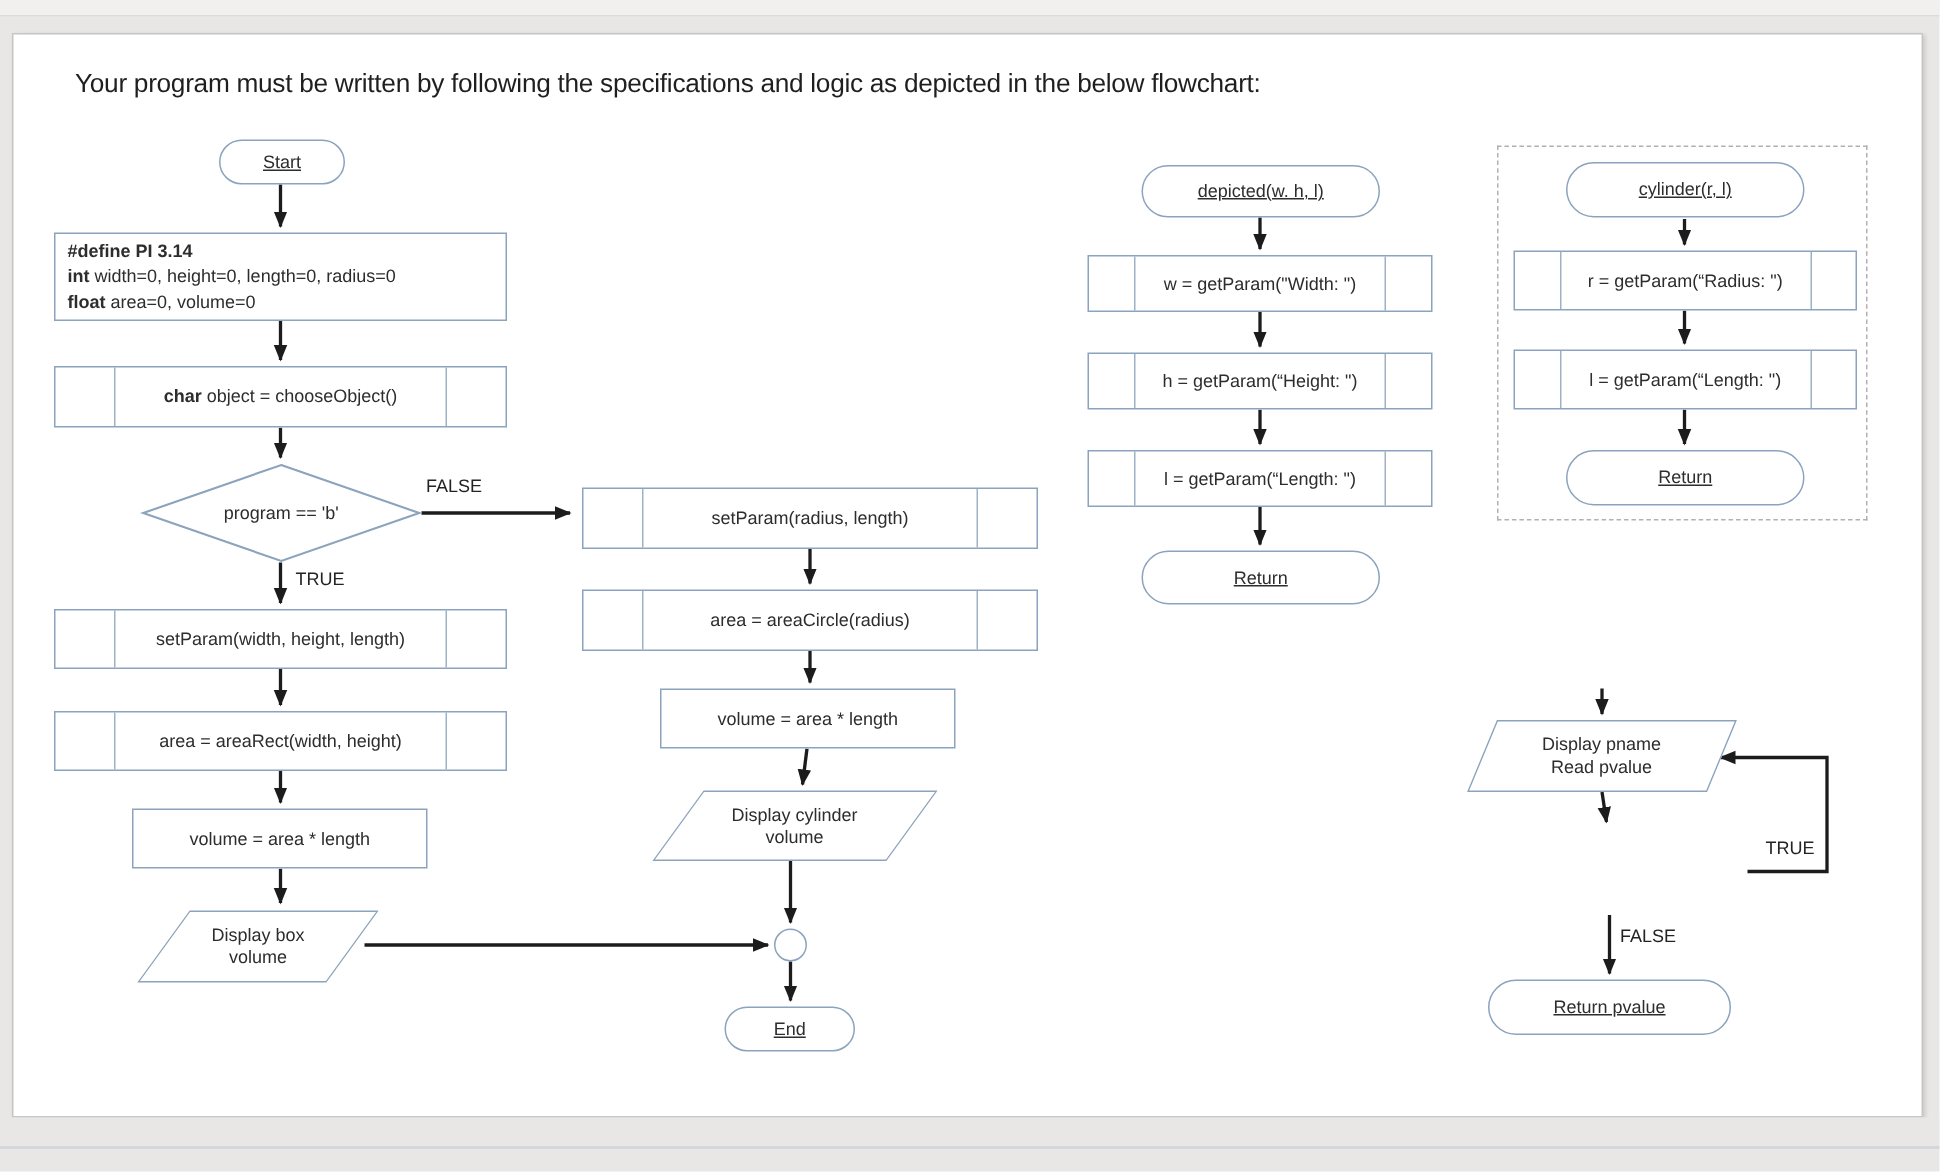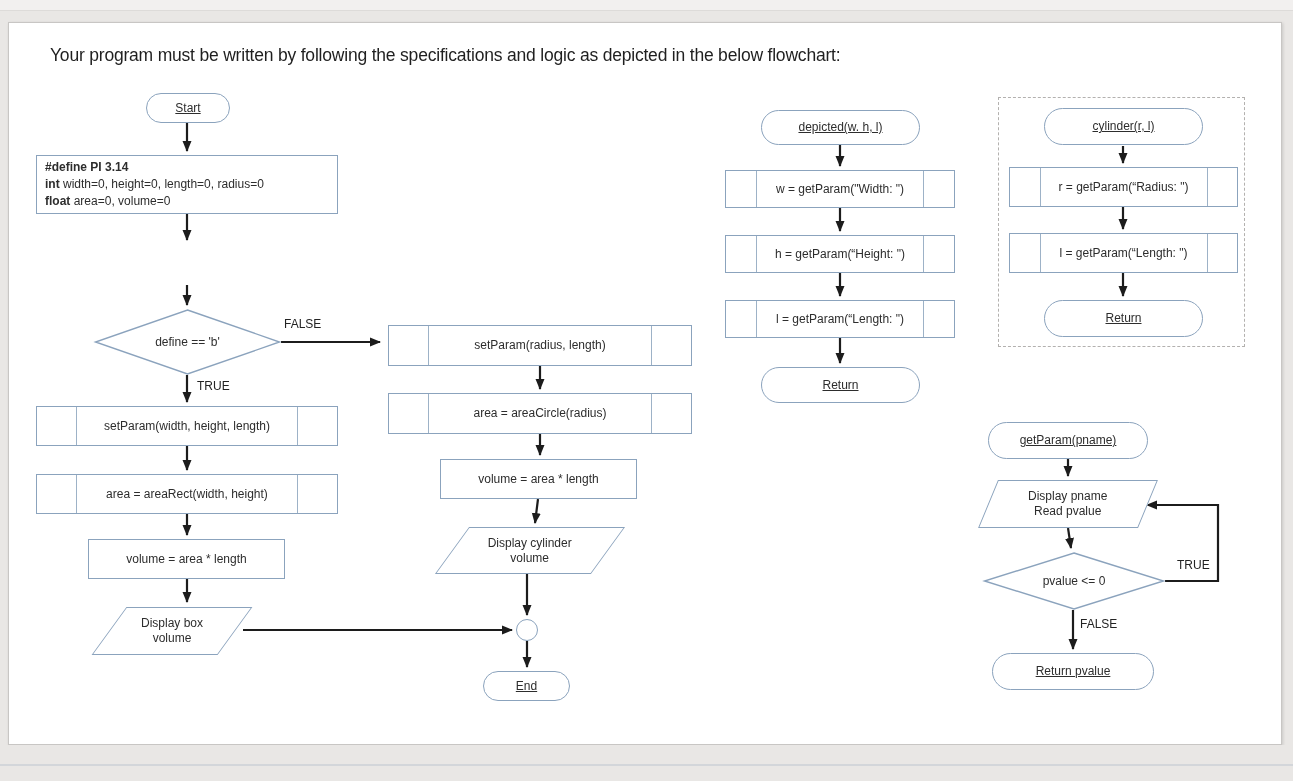--- a/index.html
+++ b/index.html
@@ -118,26 +118,29 @@
   </div>
 
   <div class="shape textbox" style="left:36px;top:155px;width:302px;height:59px">
     <div>
       <b>#define PI 3.14</b><br>
       <b>int</b><span> width=0, height=0, length=0, radius=0</span><br>
       <b>float</b><span> area=0, volume=0</span>
     </div>
   </div>
 
+  <div class="shape subroutine" style="left:36px;top:244px;width:302px;height:41px">
+    <span><b>char</b><span> object = chooseObject()</span></span>
+  </div>
 
   <div class="diamond-wrap" style="left:94px;top:309px;width:187px;height:66px">
     <svg width="187" height="66" viewBox="0 0 187 66">
       <polygon points="93.5,1 185.5,33 93.5,65 1.5,33" fill="#ffffff" stroke="#8ba3bd" stroke-width="1.4"></polygon>
     </svg>
-    <div class="diamond-label">define == 'b'</div>
+    <div class="diamond-label">program == 'b'</div>
   </div>
   <div class="branch-label" style="left:284px;top:317px">FALSE</div>
   <div class="branch-label" style="left:197px;top:379px">TRUE</div>
 
   <div class="shape subroutine" style="left:36px;top:474px;width:302px;height:40px">
     <span>area = areaRect(width, height)</span>
   </div>
 
   <div class="shape subroutine" style="left:36px;top:406px;width:302px;height:40px">
     <span>setParam(width, height, length)</span>
@@ -210,37 +213,28 @@
   </div>
 
   <div class="shape subroutine" style="left:1009px;top:233px;width:229px;height:40px">
     <span>l = getParam(“Length: ")</span>
   </div>
 
   <div class="shape terminator" style="left:1044px;top:300px;width:159px;height:37px">
     <span>Return</span>
   </div>
 
-  <div class="shape terminator" style="left:988px;top:422px;width:160px;height:37px">
-    <span>getParam(pname)</span>
-  </div>
 
   <div class="shape para2" style="left:988px;top:480px;width:160px;height:48px">
     <span>
       <span>Display pname</span><br>
       <span>Read pvalue</span>
     </span>
   </div>
 
-  <div class="diamond-wrap" style="left:983px;top:552px;width:182px;height:58px">
-    <svg width="182" height="58" viewBox="0 0 182 58">
-      <polygon points="91,1 180.5,29 91,57 1.5,29" fill="#ffffff" stroke="#8ba3bd" stroke-width="1.4"></polygon>
-    </svg>
-    <div class="diamond-label">pvalue &lt;= 0</div>
-  </div>
   <div class="branch-label" style="left:1177px;top:558px">TRUE</div>
   <div class="branch-label" style="left:1080px;top:617px">FALSE</div>
 
   <div class="shape terminator" style="left:992px;top:653px;width:162px;height:37px">
     <span>Return pvalue</span>
   </div>
 
   <div class="bottom-band"></div>
   <div class="status-strip">
     <div class="sb-text" style="left:985px;top:3px">Help Improve Office</div>

